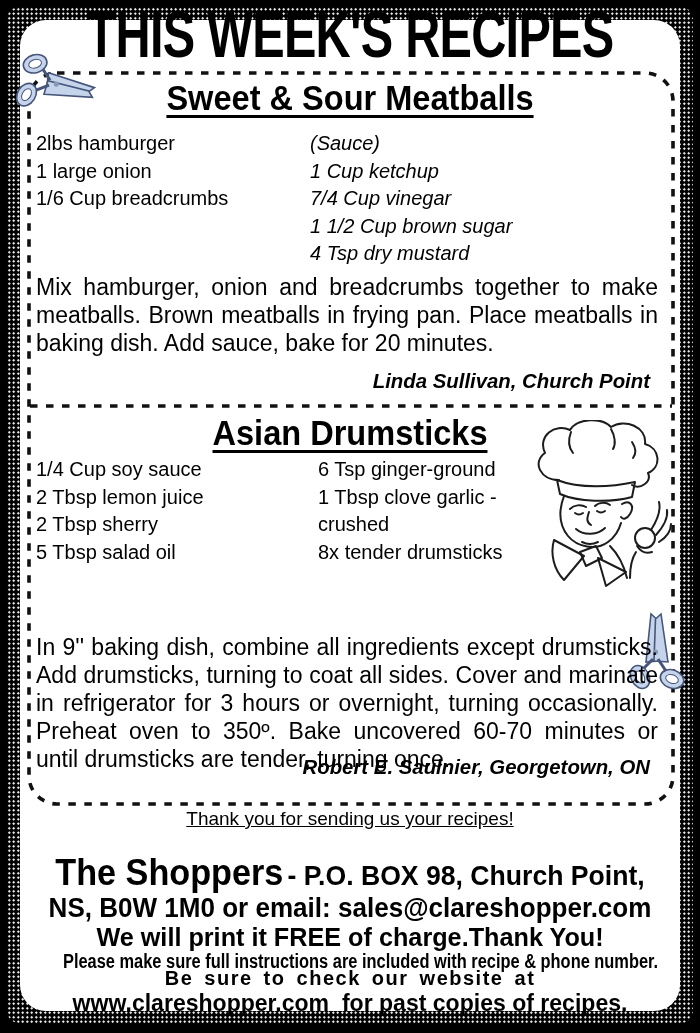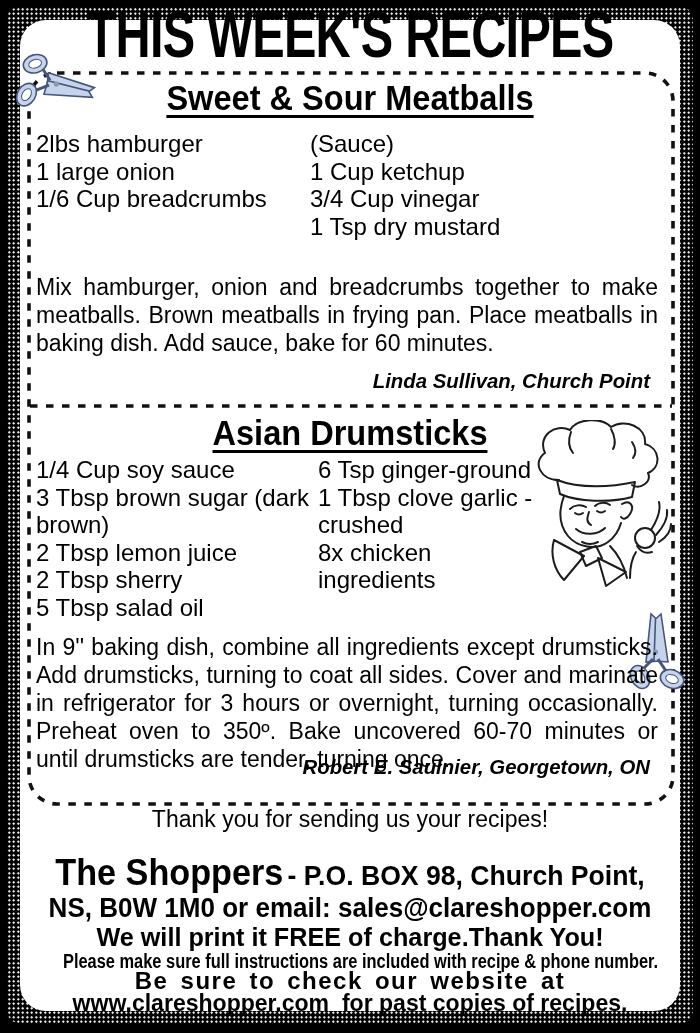--- a/index.html
+++ b/index.html
@@ -24,39 +24,39 @@
     font-size:64px; line-height:66px; letter-spacing:-1px;
     transform:scaleX(0.76); transform-origin:50% 50%; white-space:nowrap;
   }
   .coupon-border{left:26px; top:70px;}
   .recipe-title{
     left:0; width:700px; text-align:center; font-weight:bold;
     font-size:35px; line-height:40px;
     text-decoration:underline; text-decoration-thickness:3px; text-underline-offset:5px;
     transform:scaleX(0.93); transform-origin:50% 50%; white-space:nowrap;
   }
-  .ing{font-size:24px; line-height:27.5px; white-space:pre-line;}
+  .ing{font-size:20px; line-height:27.5px; white-space:pre-line;}
   .col{position:absolute; top:0;}
   .instructions{
     font-size:23px; line-height:28px; text-align:justify;
   }
   .attribution{
     font-weight:bold; font-style:italic; font-size:21px;
     text-align:right; transform:scaleX(0.97); transform-origin:100% 50%;
     white-space:nowrap; width:650px; left:0;
   }
   .footer-line{left:0; width:700px; text-align:center;}
-  .f-regular{font-size:23px; line-height:24px;}
+  .f-regular{font-size:19px; line-height:24px;text-decoration:underline;}
   .f-shoppers{font-weight:bold; transform:scaleX(0.95); transform-origin:50% 50%; white-space:nowrap;}
   .f-shoppers .org-name{font-size:36px;}
   .f-shoppers .org-rest{font-size:28px;}
   .f-address{font-weight:bold; font-size:28px; transform:scaleX(0.93); transform-origin:50% 50%; white-space:nowrap;}
   .f-free{font-weight:bold; font-size:26px; transform:scaleX(0.97); transform-origin:50% 50%; white-space:nowrap;}
   .f-note{font-weight:bold; font-size:20px; transform:scaleX(0.82); transform-origin:50% 50%; white-space:nowrap;}
-  .f-web1{font-weight:bold; font-size:24px; letter-spacing:1.5px; word-spacing:4px;}
+  .f-web1{font-weight:bold; font-size:20px; letter-spacing:1.5px; word-spacing:4px;}
   .f-web2{font-weight:bold; font-size:24px; transform:scaleX(0.96); transform-origin:50% 50%; white-space:pre-wrap;}
   svg{display:block;}
 </style>
 </head>
 <body>
 
 <div class="page">
 
   <div class="dots-band"></div>
   <div class="panel"></div>
@@ -97,29 +97,30 @@
   </div>
 
   <div class="abs recipe-title" style="top:78px;">Sweet &amp; Sour Meatballs</div>
 
   <div class="abs" style="left:36px; top:130px; width:630px; height:140px;">
     <div class="col" style="left:0; width:272px;">
       <div class="ing">2lbs hamburger</div>
       <div class="ing">1 large onion</div>
       <div class="ing">1/6 Cup breadcrumbs</div>
     </div>
-    <div class="col" style="left:274px; width:330px;">
+    <div class="col" style="left:274px; width:330px;font-style:italic;">
       <div class="ing">(Sauce)</div>
       <div class="ing">1 Cup ketchup</div>
-      <div class="ing">3/4 Cup vinegar</div>
-      <div class="ing">1 Tsp dry mustard</div>
+      <div class="ing">7/4 Cup vinegar</div>
+      <div class="ing">1 1/2 Cup brown sugar</div>
+      <div class="ing">4 Tsp dry mustard</div>
     </div>
   </div>
 
-  <div class="abs instructions" style="left:36px; top:273px; width:622px;">Mix hamburger, onion and breadcrumbs together to make meatballs. Brown meatballs in frying pan. Place meatballs in baking dish. Add sauce, bake for 60 minutes.</div>
+  <div class="abs instructions" style="left:36px; top:273px; width:622px;">Mix hamburger, onion and breadcrumbs together to make meatballs. Brown meatballs in frying pan. Place meatballs in baking dish. Add sauce, bake for 20 minutes.</div>
 
   <div class="abs attribution" style="top:369px;">Linda Sullivan, Church Point</div>
 
   <div class="abs recipe-title" style="top:413px;">Asian Drumsticks</div>
 
   <div class="abs" style="left:512px; top:420px;">
     <svg width="160" height="176" viewBox="0 0 160 176" fill="none" stroke="#1c1c1c" stroke-width="2" stroke-linecap="round" stroke-linejoin="round">
       <path d="M47 60 C28 60 20 42 33 33 C25 16 43 3 58 10 C65 -2 90 -3 99 7 C113 -2 135 7 133 24 C148 28 150 47 136 53 C140 62 128 70 120 65"></path>
       <path d="M59 12 C56 20 57 28 61 33"></path>
       <path d="M99 9 C103 16 104 24 101 29"></path>
@@ -143,31 +144,29 @@
       <path d="M139 110 C146 99 149 90 147 82"></path>
       <path d="M144 115 C152 106 156 97 155 90"></path>
       <path d="M147 122 C155 117 159 110 159 104"></path>
       <path d="M125 126 C129 132 134 134 140 132"></path>
     </svg>
   </div>
 
   <div class="abs" style="left:36px; top:456px; width:630px; height:175px;text-decoration:underline;">
     <div class="col" style="left:0; width:280px;">
       <div class="ing">1/4 Cup soy sauce</div>
-      <div class="ing">3 Tbsp brown sugar (dark
-brown)</div>
       <div class="ing">2 Tbsp lemon juice</div>
       <div class="ing">2 Tbsp sherry</div>
       <div class="ing">5 Tbsp salad oil</div>
     </div>
     <div class="col" style="left:282px; width:220px;">
       <div class="ing">6 Tsp ginger-ground</div>
       <div class="ing">1 Tbsp clove garlic -
 crushed</div>
-      <div class="ing">8x chicken ingredients</div>
+      <div class="ing">8x tender drumsticks</div>
     </div>
   </div>
 
   <div class="abs instructions" style="left:36px; top:633px; width:622px;">In 9'' baking dish, combine all ingredients except drumsticks. Add drumsticks, turning to coat all sides. Cover and marinate in refrigerator for 3 hours or overnight, turning occasionally. Preheat oven to 350º. Bake uncovered 60-70 minutes or until drumsticks are tender, turning once.</div>
 
   <div class="abs attribution" style="top:755px;">Robert E. Saulnier, Georgetown, ON</div>
 
   <div class="abs footer-line f-regular" style="top:807px;">Thank you for sending us your recipes!</div>
 
   <div class="abs footer-line f-shoppers" style="top:852px;">

